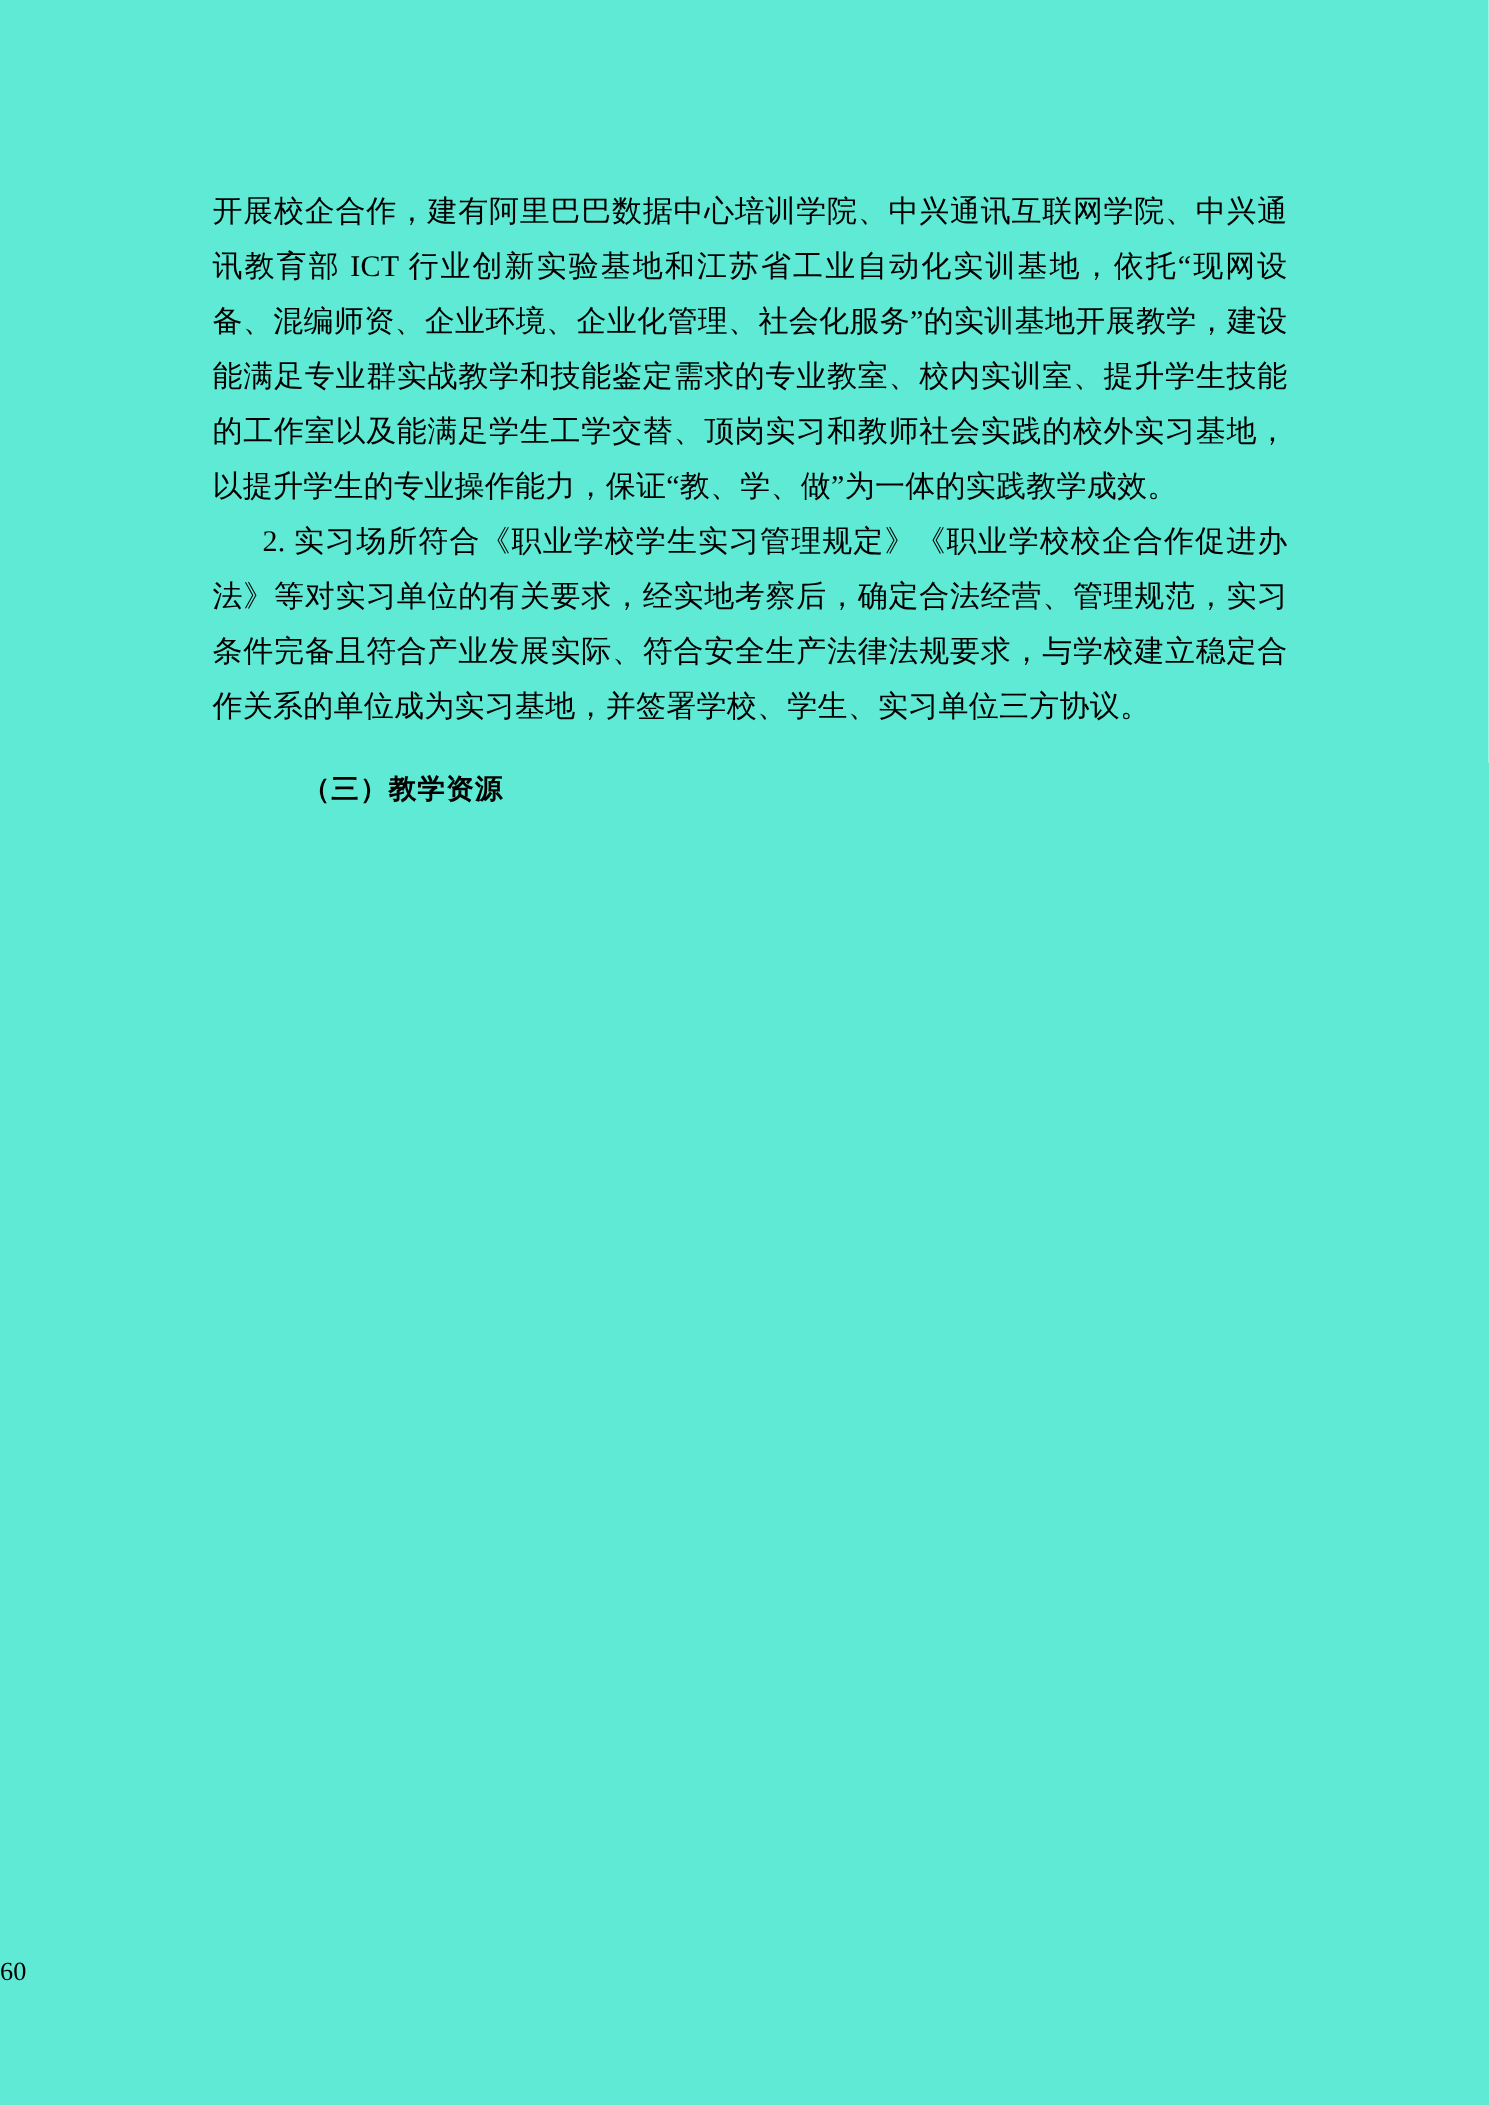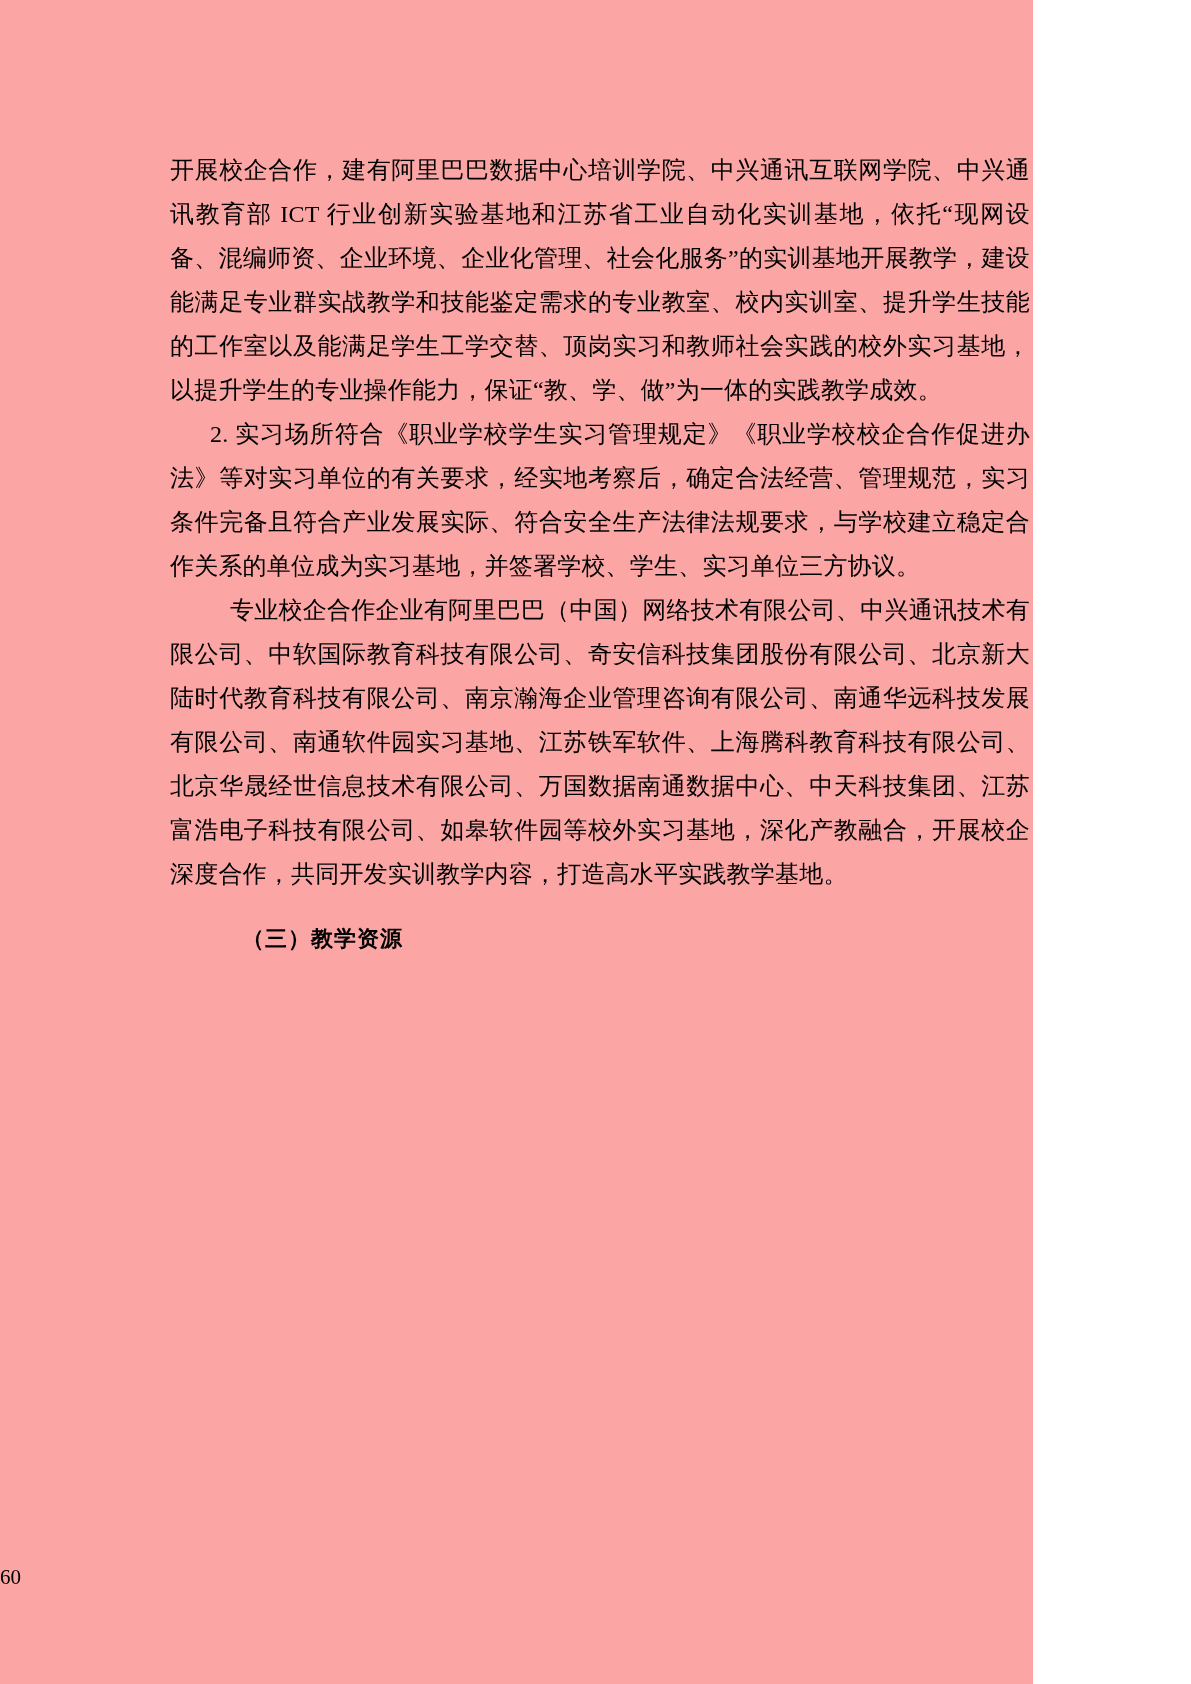--- a/index.html
+++ b/index.html
@@ -2,23 +2,23 @@
 <html><head>
 <meta charset="utf-8">
 <style>
   html, body {
     margin: 0;
     padding: 0;
     background: #ffffff;
   }
   .page {
     position: relative;
-    width: 1033px;
+    width: 1191px;
     height: 1684px;
-    background: #fca5a5;
+    background: #5eead4;
     overflow: hidden;
     color: #000000;
     font-family: "Liberation Serif", "DejaVu Serif", serif;
   }
   .content {
     position: absolute;
     left: 170px;
     top: 148px;
     width: 860px;
   }
@@ -53,17 +53,16 @@
     color: #000000;
   }
 </style>
 </head>
 <body>
 
 <div class="page">
   <div class="content">
       <p class="body">开展校企合作，建有阿里巴巴数据中心培训学院、中兴通讯互联网学院、中兴通讯教育部 ICT 行业创新实验基地和江苏省工业自动化实训基地，依托“现网设备、混编师资、企业环境、企业化管理、社会化服务”的实训基地开展教学，建设能满足专业群实战教学和技能鉴定需求的专业教室、校内实训室、提升学生技能的工作室以及能满足学生工学交替、顶岗实习和教师社会实践的校外实习基地，以提升学生的专业操作能力，保证“教、学、做”为一体的实践教学成效。</p>
       <p class="body indent-sm">2. 实习场所符合《职业学校学生实习管理规定》《职业学校校企合作促进办法》等对实习单位的有关要求，经实地考察后，确定合法经营、管理规范，实习条件完备且符合产业发展实际、符合安全生产法律法规要求，与学校建立稳定合作关系的单位成为实习基地，并签署学校、学生、实习单位三方协议。</p>
-      <p class="body indent">专业校企合作企业有阿里巴巴（中国）网络技术有限公司、中兴通讯技术有限公司、中软国际教育科技有限公司、奇安信科技集团股份有限公司、北京新大陆时代教育科技有限公司、南京瀚海企业管理咨询有限公司、南通华远科技发展有限公司、南通软件园实习基地、江苏铁军软件、上海腾科教育科技有限公司、北京华晟经世信息技术有限公司、万国数据南通数据中心、中天科技集团、江苏富浩电子科技有限公司、如皋软件园等校外实习基地，深化产教融合，开展校企深度合作，共同开发实训教学内容，打造高水平实践教学基地。</p>
       <h2 class="heading">（三）教学资源</h2>
     </div>
   <div class="page-number">60</div>
 </div>
 
 </body></html>

